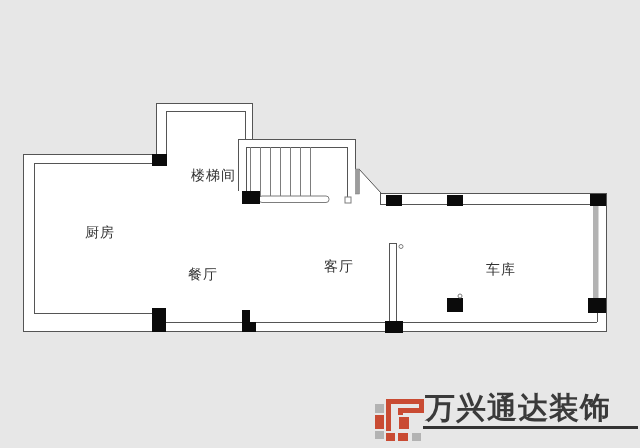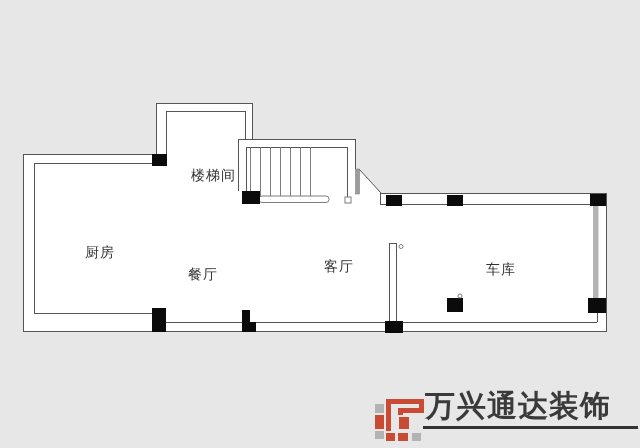--- a/index.html
+++ b/index.html
@@ -13,36 +13,36 @@
   #stage{position:absolute;left:0;top:0;width:640px;height:448px;}
   svg{display:block;}
   .room-label{
     position:absolute;
     font-size:14px;
     color:#333;
     letter-spacing:1px;
     white-space:nowrap;
   }
   
-  .lbl-kitchen{left:85px;top:244px;}
+  .lbl-kitchen{left:85px;top:224px;}
   .lbl-dining{left:188px;top:266px;}
   .lbl-living{left:324px;top:258px;}
   .lbl-garage{left:486px;top:261px;}
   .lbl-stairwell{left:191px;top:167px;}
 
   
   .logo{
     position:absolute;left:370px;top:389px;width:268px;height:56px;
   }
   .logo-mark{position:absolute;left:2px;top:7px;width:52px;height:47px;}
   .logo-cn{
     position:absolute;left:55px;top:4px;width:213px;
     font-size:30px;font-weight:bold;color:#3a3a3a;
     letter-spacing:1px;line-height:30px;white-space:nowrap;
-    font-family:Liberation Mono, monospace;
+    font-family:Liberation Sans, sans-serif;
   }
   .logo-rule{
     position:absolute;left:53px;top:37px;width:215px;height:2.5px;background:#333;
   }
   .logo-en{
     position:absolute;left:53px;top:40px;width:215px;
     font-size:13px;font-weight:bold;color:#2e2e2e;
     letter-spacing:0.2px;line-height:14px;white-space:nowrap;
     font-family:"Liberation Sans","DejaVu Sans",sans-serif;
   }

